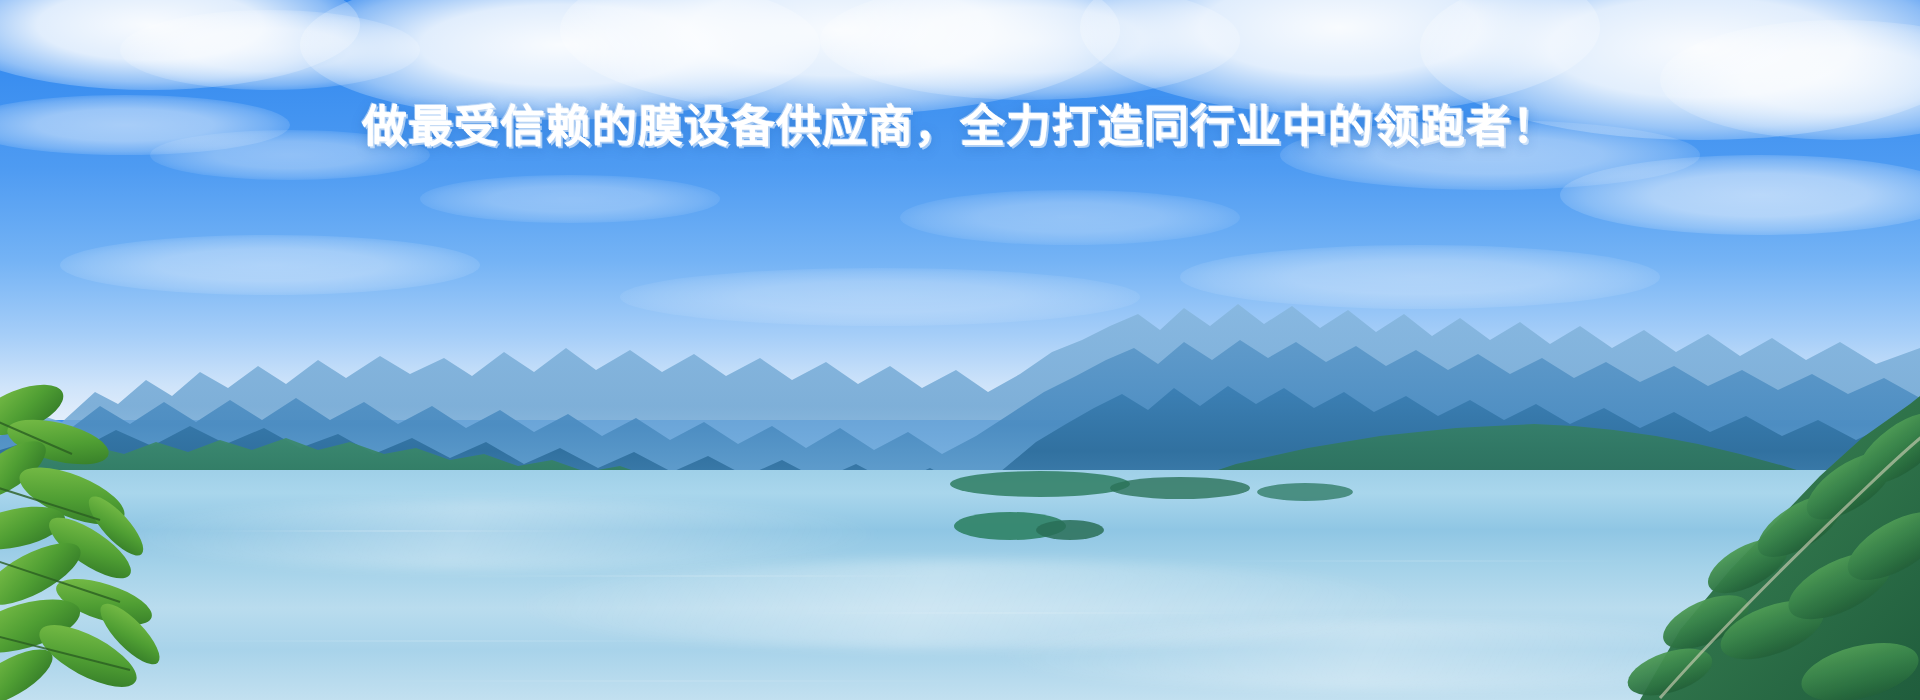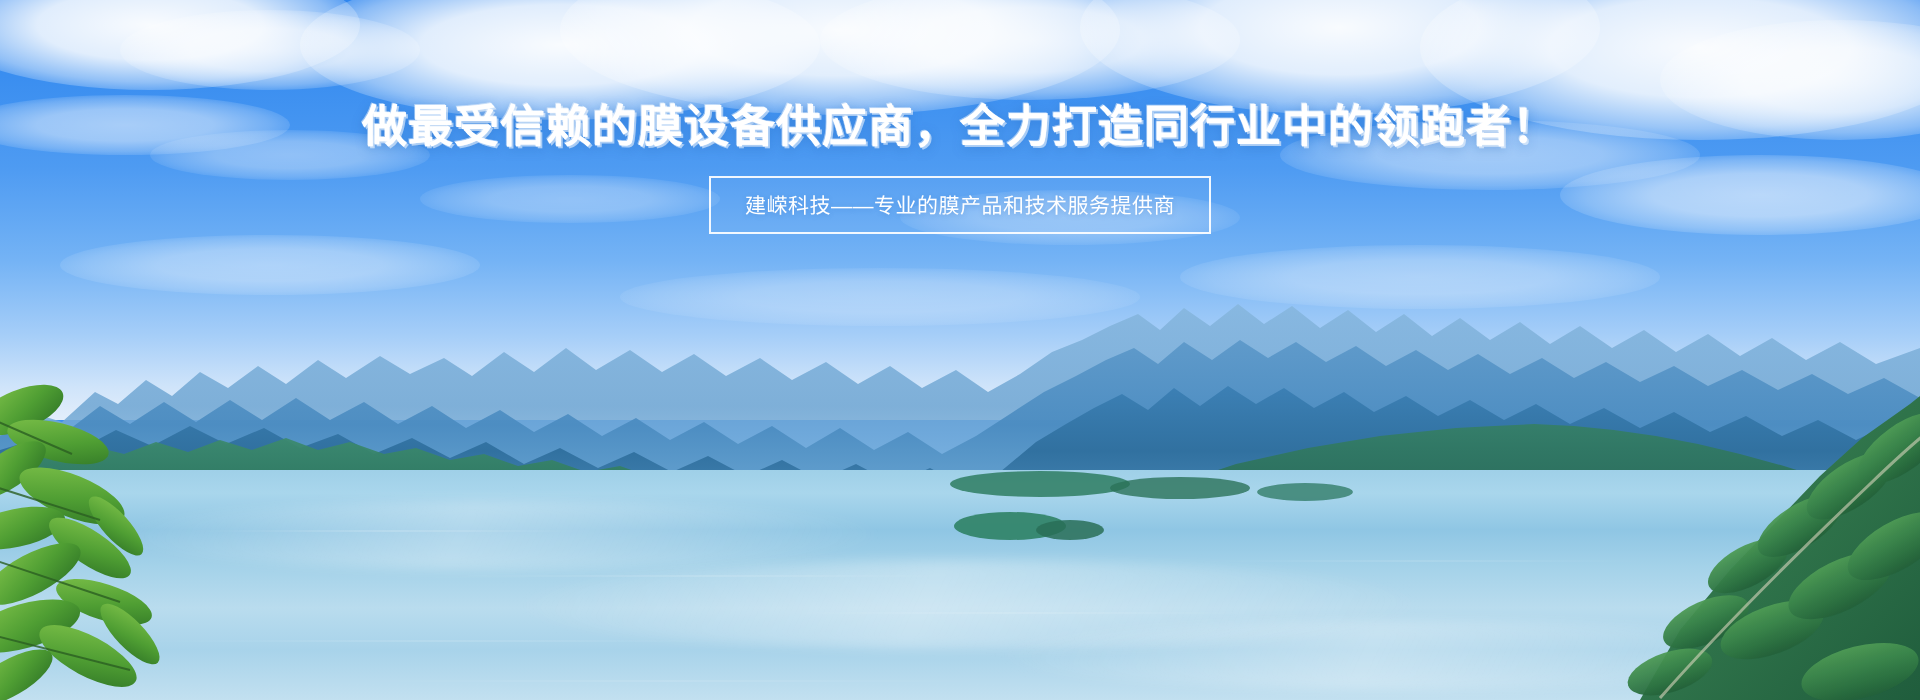--- a/index.html
+++ b/index.html
@@ -314,16 +314,15 @@
         <ellipse cx="350" cy="292" rx="60" ry="26" transform="rotate(-14 350 292)"></ellipse>
       </g>
       <path d="M150,318 C210,250 280,180 360,104 C385,80 405,62 420,50" stroke="#e8dfc8" stroke-width="3" fill="none" opacity=".55"></path>
     </svg>
   </div>
 
   <div class="copy">
     <div class="headline">做最受信赖的膜设备供应商，全力打造同行业中的领跑者！</div>
 
 
-    <div class="tagline-box">建嵘科技——专业的膜产品和技术服务提供商</div>
   </div>
 
 </div>
 
 </body></html>

